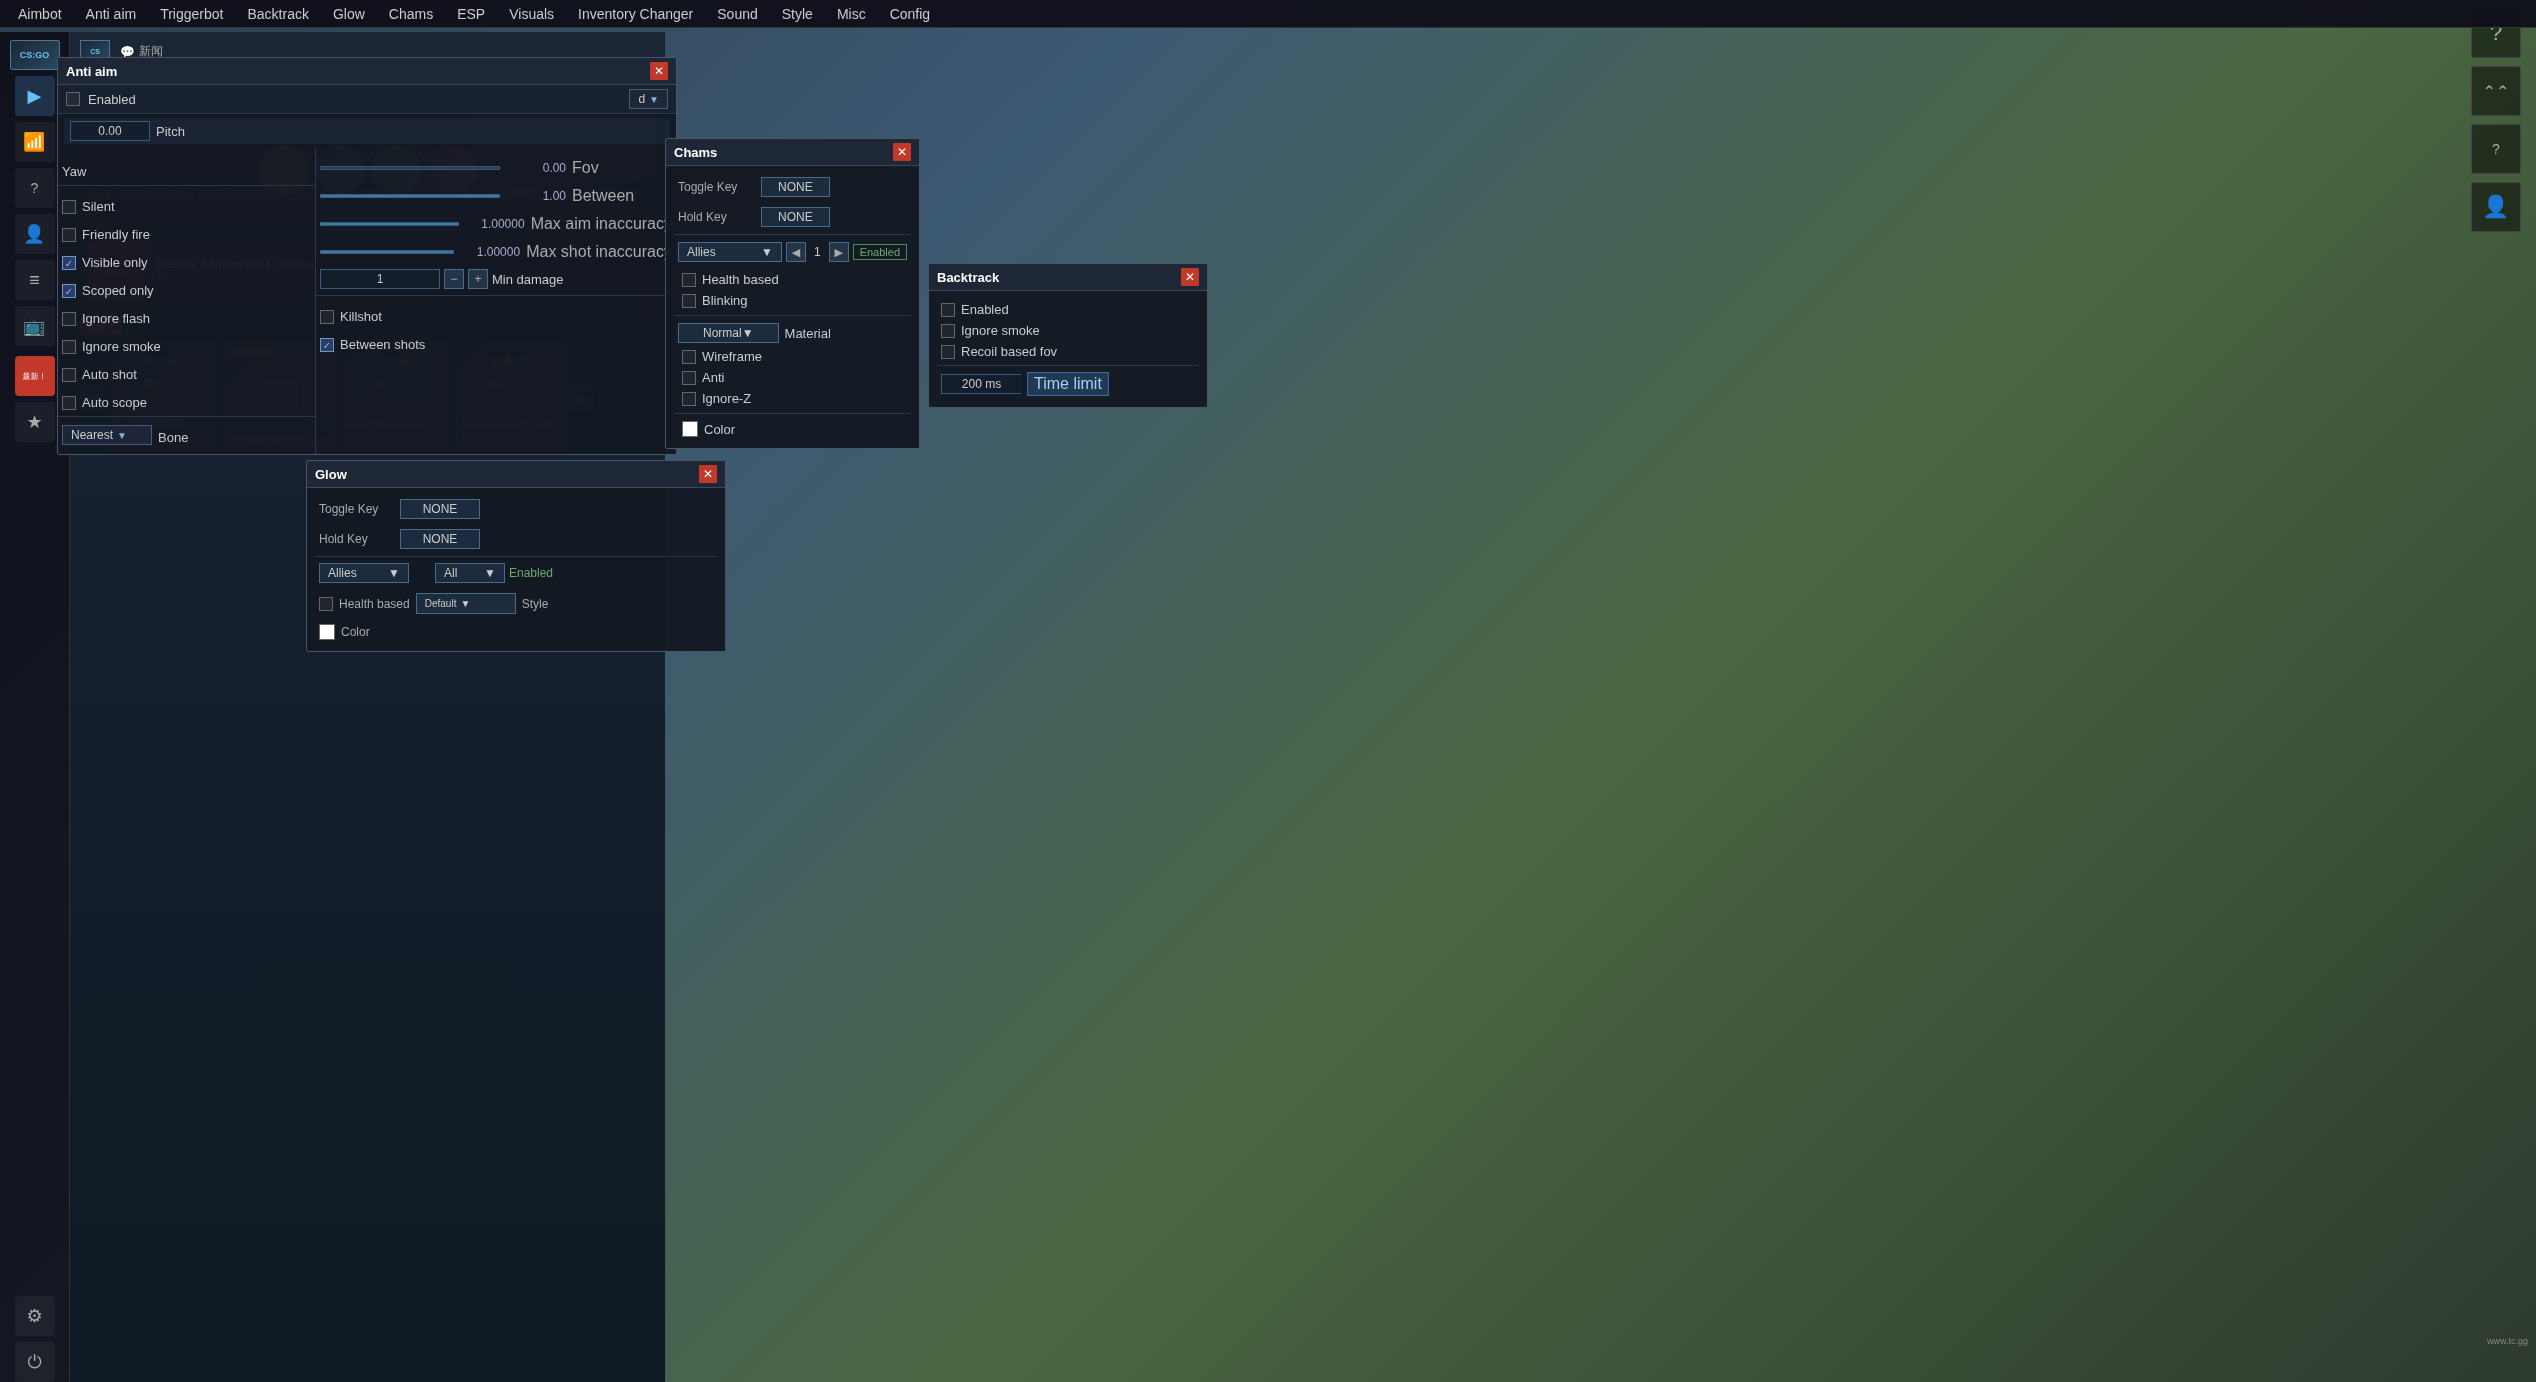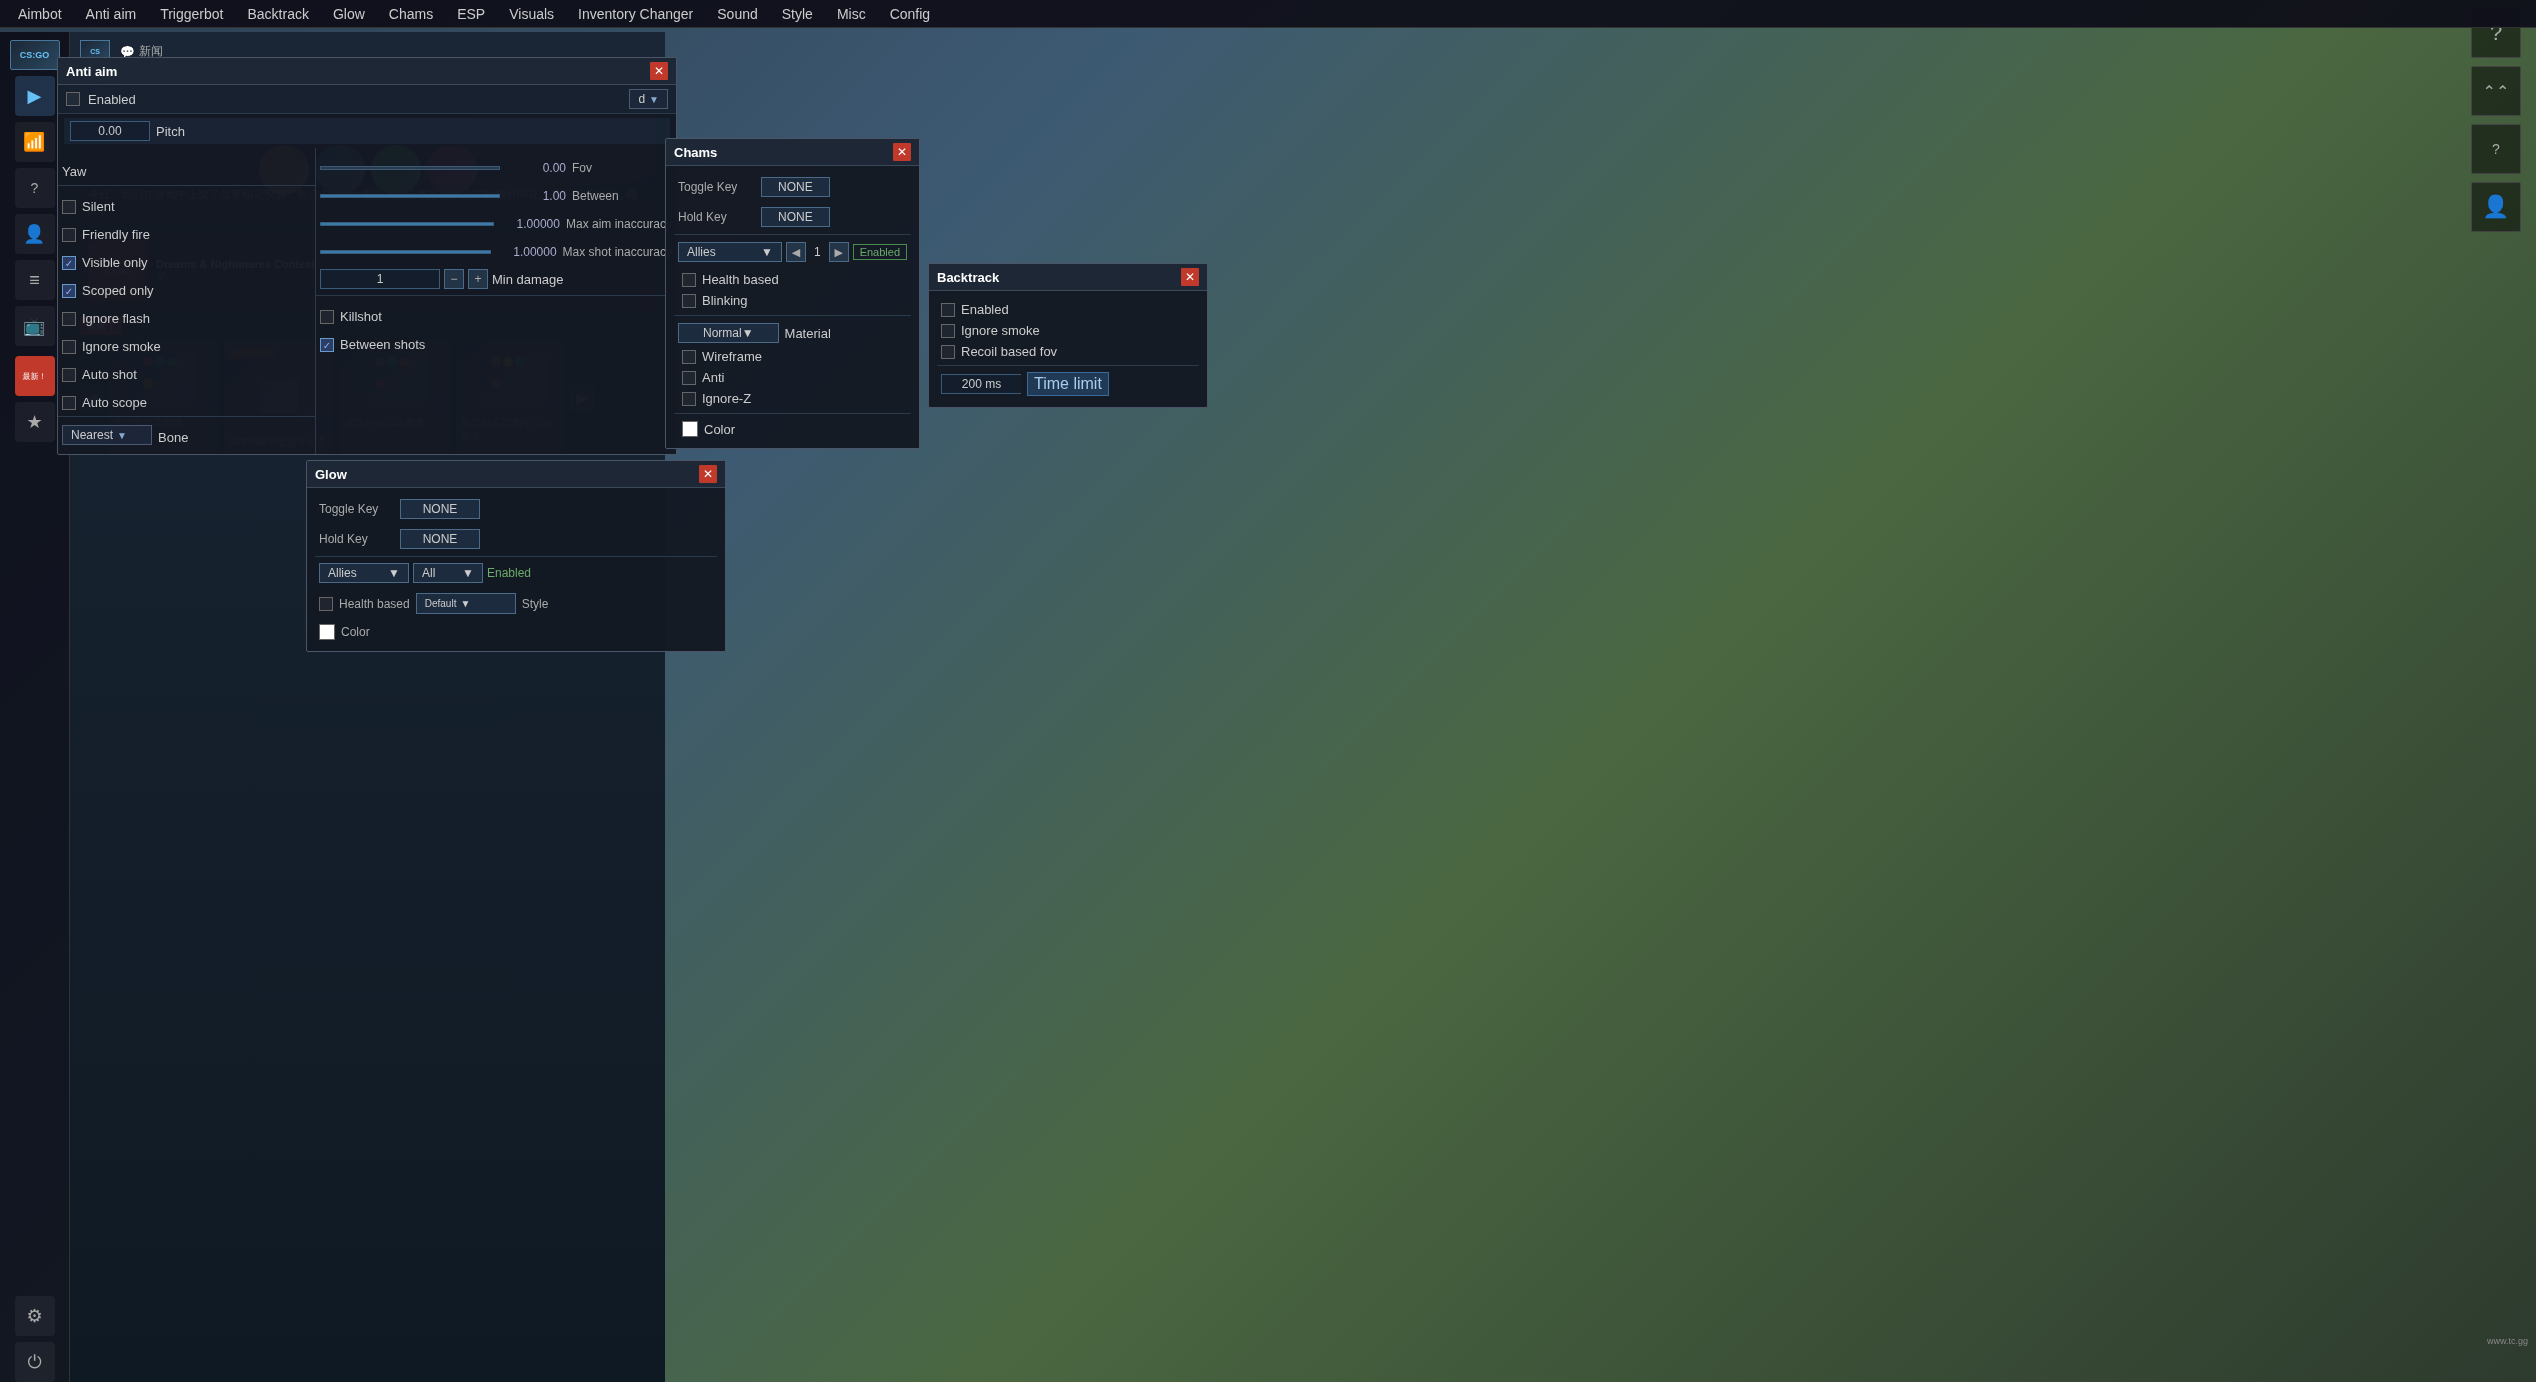--- a/index.html
+++ b/index.html
@@ -166,21 +166,21 @@
     }
     .slider-value {
       min-width: 60px;
       text-align: right;
       color: #aac;
       font-size: 12px;
     }
     .slider-label {
       min-width: 100px;
       color: #aaa;
-      font-size: 12px;
+      font-size: 16px;
     }
 
     
     .min-damage-row {
       display: flex; align-items: center; gap: 4px; padding: 3px 4px;
     }
     .min-damage-input {
       background: rgba(20,30,45,0.9);
       border: 1px solid #3a5a7a;
       color: #ccc;
@@ -902,21 +902,21 @@
       <span class="key-label">Hold Key</span>
       <div class="key-btn" style="min-width:80px;text-align:center;">NONE</div>
     </div>
     <div class="separator"></div>
 
     <div class="glow-team-row">
       <div class="glow-dropdown" style="min-width:90px;">
         <span>Allies</span>
         <span>▼</span>
       </div>
-      <div class="glow-dropdown" style="min-width:70px;">
+      <div class="glow-dropdown" style="min-width:70px;margin-left:22px;">
         <span>All</span>
         <span>▼</span>
       </div>
       <span style="color:#6aaa6a;font-size:12px;">Enabled</span>
     </div>
 
     <div class="glow-style-row">
       <div class="checkbox"></div>
       <span style="font-size:12px;color:#aaa;">Health based</span>
       <div class="default-dropdown">

